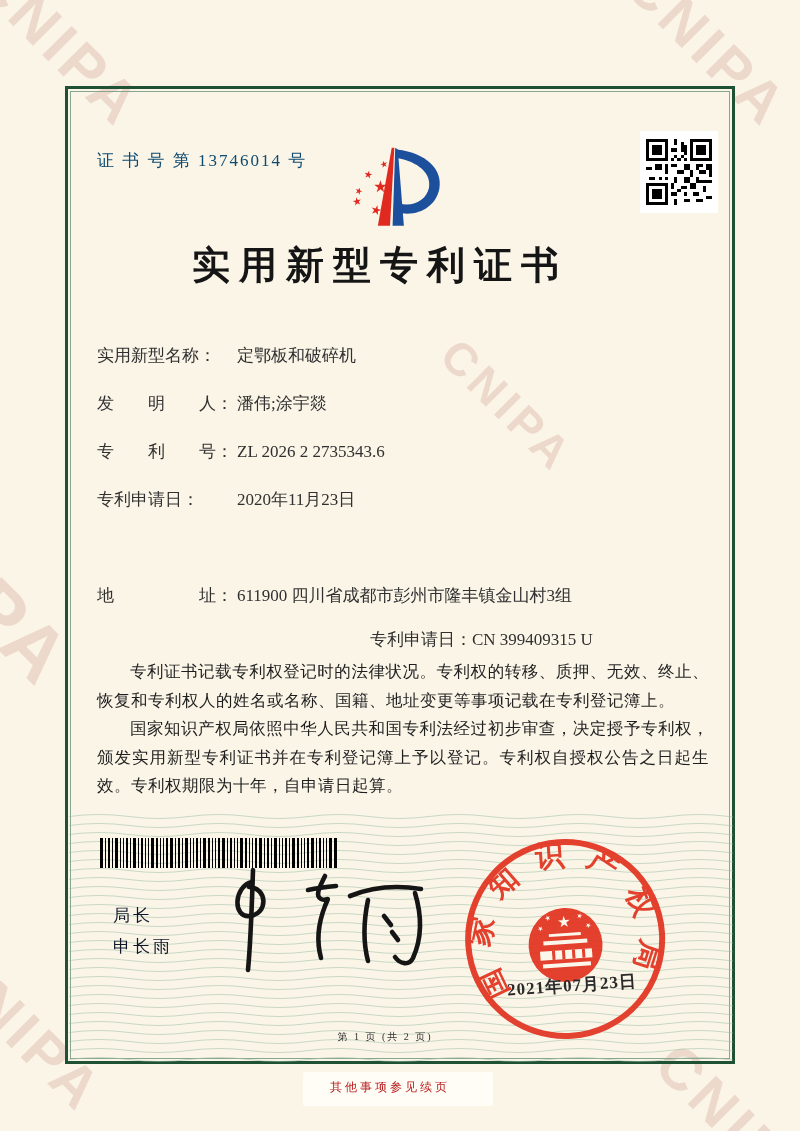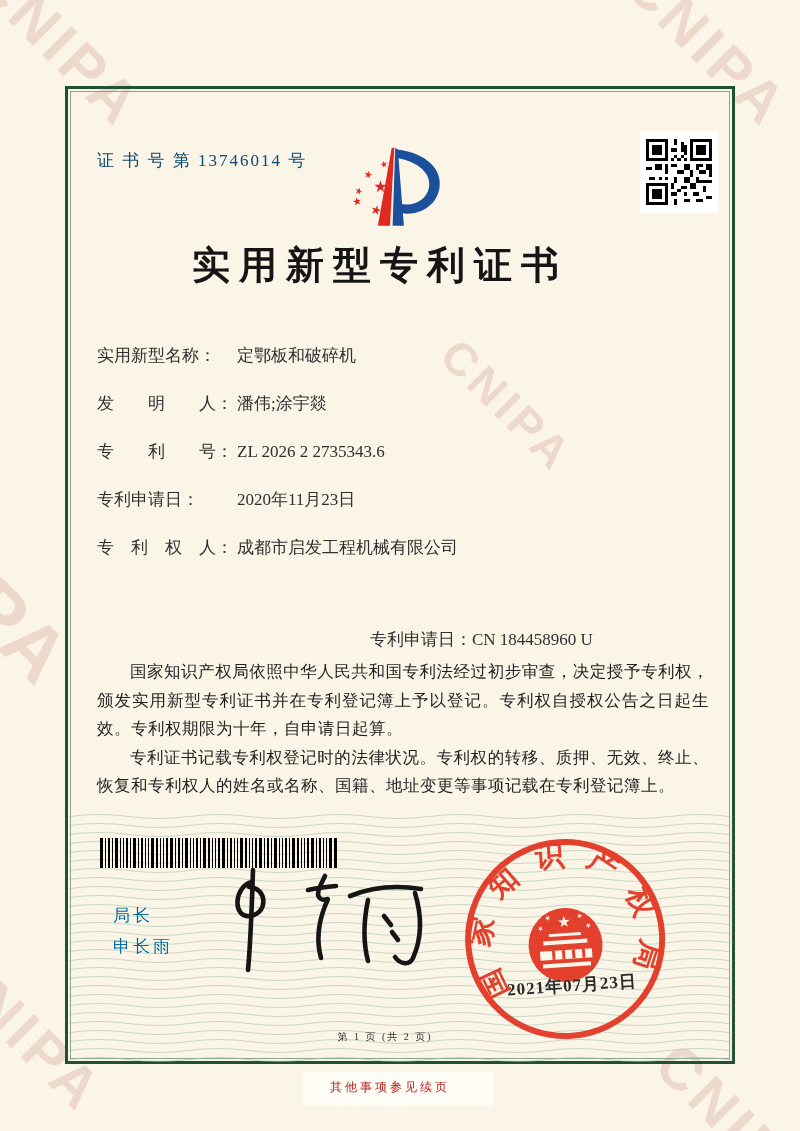--- a/index.html
+++ b/index.html
@@ -38,21 +38,21 @@
   .lbl{display:inline-block;min-width:140px;}
   .paras{
     position:absolute;left:97px;top:658px;width:612px;
     font-size:16.5px;line-height:28.5px;letter-spacing:0.5px;color:#1f1f1f;
     text-align:justify;
   }
   .paras p{margin:0;text-indent:2em;}
   .barcode{position:absolute;left:100px;top:838px;}
   .director{position:absolute;left:113px;top:900px;
     font-family:"Liberation Sans","DejaVu Sans",sans-serif;
-    font-size:17px;letter-spacing:3px;color:#0369a1;line-height:31px;}
+    font-size:17px;letter-spacing:3px;color:#0f172a;line-height:31px;}
   .signature{position:absolute;left:222px;top:866px;}
   .sealwrap{position:absolute;left:455px;top:827px;width:220px;height:220px;}
   .sealdate{
     position:absolute;left:492px;top:974px;width:160px;text-align:center;
     font-size:17px;font-weight:700;letter-spacing:1px;color:#2a2a2a;
     transform:rotate(-4deg);
   }
   .pagefooter{position:absolute;left:85px;top:1030px;width:600px;text-align:center;
     font-size:10px;letter-spacing:2px;color:#333;}
   .notepad{position:absolute;left:303px;top:1072px;width:190px;height:34px;background:#fffdf6;border-radius:2px;}
@@ -125,31 +125,31 @@
   </div>
   <div class="row" style="top:344px">
     <span class="lbl">实用新型名称：</span><span class="val">定鄂板和破碎机</span>
   </div>
   <div class="row" style="top:440px">
     <span class="lbl">专　　利　　号：</span><span class="val">ZL 2026 2 2735343.6</span>
   </div>
   <div class="row" style="top:488px">
     <span class="lbl">专利申请日：</span><span class="val">2020年11月23日</span>
   </div>
-  <div class="row" style="top:536px">
-    <span class="lbl">专　利　权　人：</span><span class="val">成都市启发工程机械有限公司</span>
+  <div class="row" style="top:584px">
+    <span class="lbl">地　　　　　址：</span><span class="val">611900 四川省成都市彭州市隆丰镇金山村3组</span>
   </div>
 
   <div class="row" style="top:628px;left:370px">
-    <span>专利申请日：</span><span>CN 184458960 U</span>
+    <span>专利申请日：</span><span>CN 399409315 U</span>
   </div>
 
   <div class="paras">
+    <p>专利证书记载专利权登记时的法律状况。专利权的转移、质押、无效、终止、恢复和专利权人的姓名或名称、国籍、地址变更等事项记载在专利登记簿上。</p>
     <p>国家知识产权局依照中华人民共和国专利法经过初步审查，决定授予专利权，颁发实用新型专利证书并在专利登记簿上予以登记。专利权自授权公告之日起生效。专利权期限为十年，自申请日起算。</p>
-    <p>专利证书记载专利权登记时的法律状况。专利权的转移、质押、无效、终止、恢复和专利权人的姓名或名称、国籍、地址变更等事项记载在专利登记簿上。</p>
   </div>
 
   <svg class="barcode" width="237" height="30" viewBox="0 0 237 30">
     <path fill="#000" d="M0 0h3v30h-3zM5 0h1v30h-1zM8 0h2v30h-2zM12 0h1v30h-1zM15 0h3v30h-3zM20 0h1v30h-1zM23 0h1v30h-1zM26 0h2v30h-2zM30 0h1v30h-1zM33 0h3v30h-3zM38 0h1v30h-1zM41 0h2v30h-2zM45 0h1v30h-1zM48 0h1v30h-1zM51 0h3v30h-3zM56 0h2v30h-2zM60 0h1v30h-1zM63 0h1v30h-1zM66 0h2v30h-2zM70 0h3v30h-3zM75 0h1v30h-1zM78 0h2v30h-2zM82 0h1v30h-1zM85 0h3v30h-3zM90 0h1v30h-1zM93 0h1v30h-1zM96 0h2v30h-2zM100 0h1v30h-1zM103 0h3v30h-3zM108 0h2v30h-2zM112 0h1v30h-1zM115 0h1v30h-1zM118 0h2v30h-2zM122 0h3v30h-3zM127 0h1v30h-1zM130 0h2v30h-2zM134 0h1v30h-1zM137 0h1v30h-1zM140 0h3v30h-3zM145 0h2v30h-2zM149 0h1v30h-1zM152 0h1v30h-1zM155 0h2v30h-2zM159 0h3v30h-3zM164 0h1v30h-1zM167 0h2v30h-2zM171 0h1v30h-1zM174 0h3v30h-3zM179 0h1v30h-1zM182 0h1v30h-1zM185 0h2v30h-2zM189 0h1v30h-1zM192 0h3v30h-3zM197 0h2v30h-2zM201 0h1v30h-1zM204 0h1v30h-1zM207 0h2v30h-2zM211 0h3v30h-3zM216 0h1v30h-1zM219 0h2v30h-2zM223 0h1v30h-1zM226 0h1v30h-1zM229 0h3v30h-3zM234 0h3v30h-3z"></path>
   </svg>
 
   <div class="director">
     <div>局长</div>
     <div>申长雨</div>
   </div>

